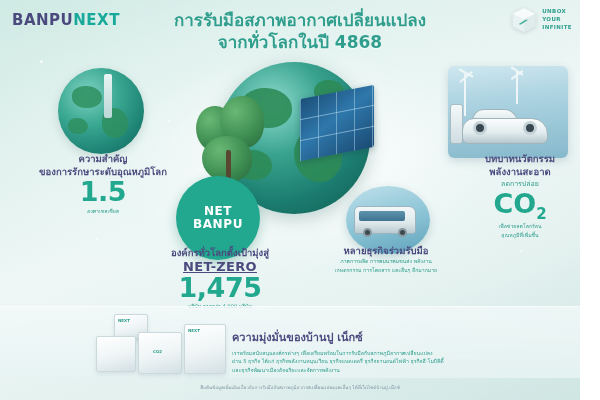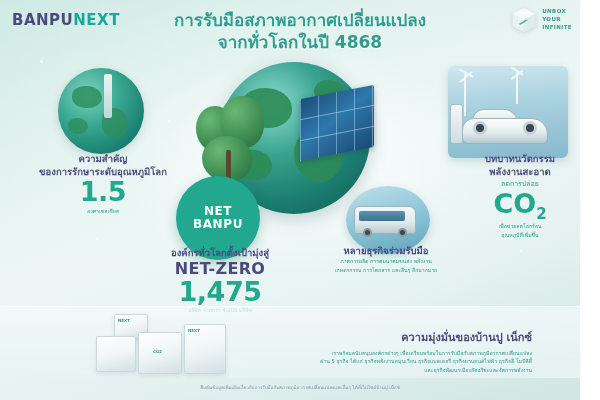--- a/index.html
+++ b/index.html
@@ -163,39 +163,39 @@
   #right-biz  { left: 300px; top: 244px; width: 172px; }
   #right-stat { left: 440px; top: 152px; width: 160px; }
 
   #right-stat .head { color: #4b4a7e; }
   #right-stat .co2 {
     font-size: 27px; font-weight: 700; color: #22a88f; line-height: 1;
   }
   #right-stat .co2 sub { font-size: 15px; }
 
   #center-stat .nz {
-    font-size: 16px; font-weight: 700; color: #4b4a7e; letter-spacing: .3px;
+    font-size: 13px; font-weight: 700; color: #4b4a7e; letter-spacing: .3px; text-decoration: underline;
   }
   
   .bottom-band {
     position: absolute; left: 0; bottom: 22px; width: 600px; height: 72px;
     background: linear-gradient(180deg, rgba(244,250,250,.72) 0%, rgba(231,243,243,.88) 100%);
     border-top: 1px solid rgba(255,255,255,.7);
   }
   .products { position: absolute; left: 96px; bottom: 24px; width: 132px; height: 62px; }
   .box {
     position: absolute; background: linear-gradient(165deg, #ffffff 0%, #eef4f5 55%, #d3e0e3 100%);
     border: 1px solid #cbd9dc; border-radius: 2px;
     box-shadow: 0 2px 4px rgba(60,90,95,.12);
   }
   .box-label {
     position: absolute; left: 3px; top: 3px; font-size: 4px; color: #2f9e8d; font-weight: 700;
   }
   .commit {
-    position: absolute; left: 232px; bottom: 26px; width: 300px; text-align: right;
+    position: absolute; left: 232px; bottom: 26px; width: 300px; text-align: left;
   }
   .commit .c-head {
     font-size: 11px; font-weight: 700; color: #4b4a7e; margin-bottom: 3px;
   }
   .commit .c-line { font-size: 5.2px; color: #2f9e8d; line-height: 1.62; }
   .footer-note {
     position: absolute; left: 0; bottom: 8px; width: 600px; text-align: center;
     font-size: 4.6px; color: #7a8fa0; line-height: 1.5;
   }
   .sparkle {

